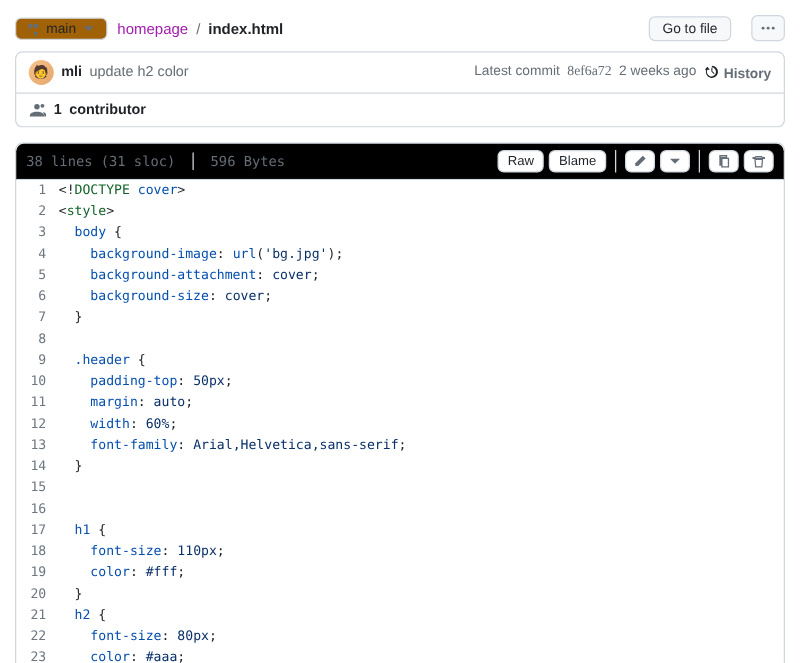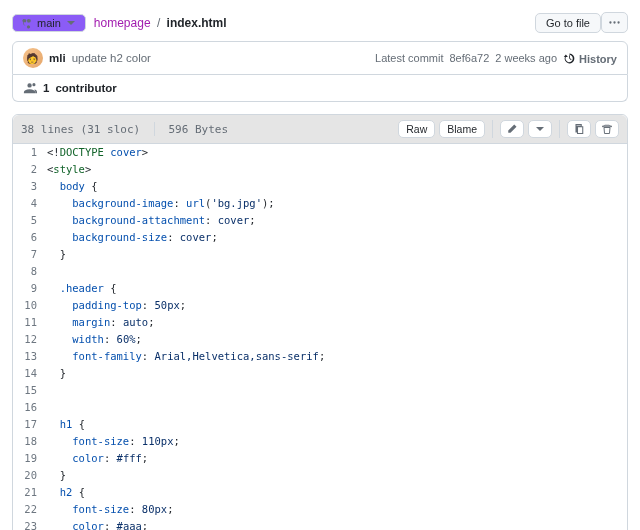--- a/index.html
+++ b/index.html
@@ -13,29 +13,29 @@
   .container { padding: 8px 12px; width: 640px; }
   .header-row {
     display: flex;
     align-items: center;
     justify-content: space-between;
     padding: 4px 0 8px;
   }
   .left-cluster { display: flex; align-items: center; gap: 8px; }
   .branch-btn {
     display: inline-flex; align-items: center; gap: 4px;
-    border: 1px solid #d0d7de; background: #8b5cf6;
+    border: 1px solid #d0d7de; background: #a16207;
     padding: 2px 8px; border-radius: 5px; font-size: 11px; font-weight: 500;
   }
   .branch-btn svg { width: 12px; height: 12px; }
   .crumbs { font-size: 12px; }
   .crumbs a { color: #a21caf; text-decoration: none; }
   .crumbs .sep { color: #656d76; padding: 0 3px; }
   .crumbs .file { font-weight: 700; }
-  .right-cluster { display: flex; align-items: center; gap: 0; }
+  .right-cluster { display: flex; align-items: center; gap: 16px; }
   .btn {
     border: 1px solid #d0d7de; background: #f6f8fa;
     padding: 3px 10px; border-radius: 5px; font-size: 11px; font-weight: 500;
   }
   .icon-btn {
     border: 1px solid #d0d7de; background: #f6f8fa;
     padding: 3px 6px; border-radius: 5px; display: inline-flex; align-items: center;
   }
   .icon-btn svg { width: 13px; height: 13px; fill: #656d76; }
   .commit-box {
@@ -46,32 +46,32 @@
   .commit-left { display: flex; align-items: center; gap: 6px; }
   .avatar {
     width: 20px; height: 20px; border-radius: 50%;
     background: linear-gradient(135deg,#f5c28b,#e6a76b);
     display: inline-flex; align-items: center; justify-content: center;
     font-size: 10px; color: #5a3d22;
   }
   .commit-author { font-weight: 600; font-size: 11.5px; }
   .commit-msg { color: #656d76; font-size: 11.5px; }
   .commit-right { display: flex; align-items: flex-start; gap: 6px; color: #656d76; font-size: 11px;}
-  .hash { font-family: Liberation Sans, sans-serif; }
+  .hash { font-family: Liberation Serif, serif; }
   .history svg { width: 13px; height: 13px; vertical-align: -2px; fill: #1f2328;}
   .contrib-box {
     border: 1px solid #d0d7de; border-top: 0; border-radius: 0 0 6px 6px;
     padding: 6px 10px; font-size: 11.5px;
     display:flex; align-items:center; gap:6px;
   }
   .contrib-box svg { width: 14px; height: 14px; fill: #656d76; }
   .file-box { border: 1px solid #d0d7de; border-radius: 6px; margin-top: 12px; }
   .file-toolbar {
     display: flex; align-items: center; justify-content: space-between;
-    padding: 5px 8px; border-bottom: 1px solid #d0d7de; background: #e5e5e5;
+    padding: 5px 8px; border-bottom: 1px solid #d0d7de; background: #000000;
     border-radius: 6px 6px 0 0;
   }
   .file-info { font-size: 11px; font-family: ui-monospace, SFMono-Regular, Menlo, monospace; color: #656d76; }
   .file-info .vbar { border-left: 1px solid #d0d7de; margin: 0 7px; height: 14px; display:inline-block; vertical-align:-3px;}
   .file-actions { display: flex; align-items: center; gap: 4px; }
   .file-actions .btn-sm { font-size: 10.5px; padding: 2px 7px; border: 1px solid #d0d7de; background: #fff; border-radius: 5px; }
   .file-actions .ic { padding: 2px 5px; border: 1px solid #d0d7de; background: #fff; border-radius: 5px; display:inline-flex; align-items:center; }
   .file-actions svg { width: 12px; height: 12px; fill: #656d76; }
   .vline { border-left: 1px solid #d0d7de; margin: 0 3px; height: 18px; }
   .code-area { font-family: ui-monospace, SFMono-Regular, Menlo, monospace; font-size: 10.5px; line-height: 1.62; }

